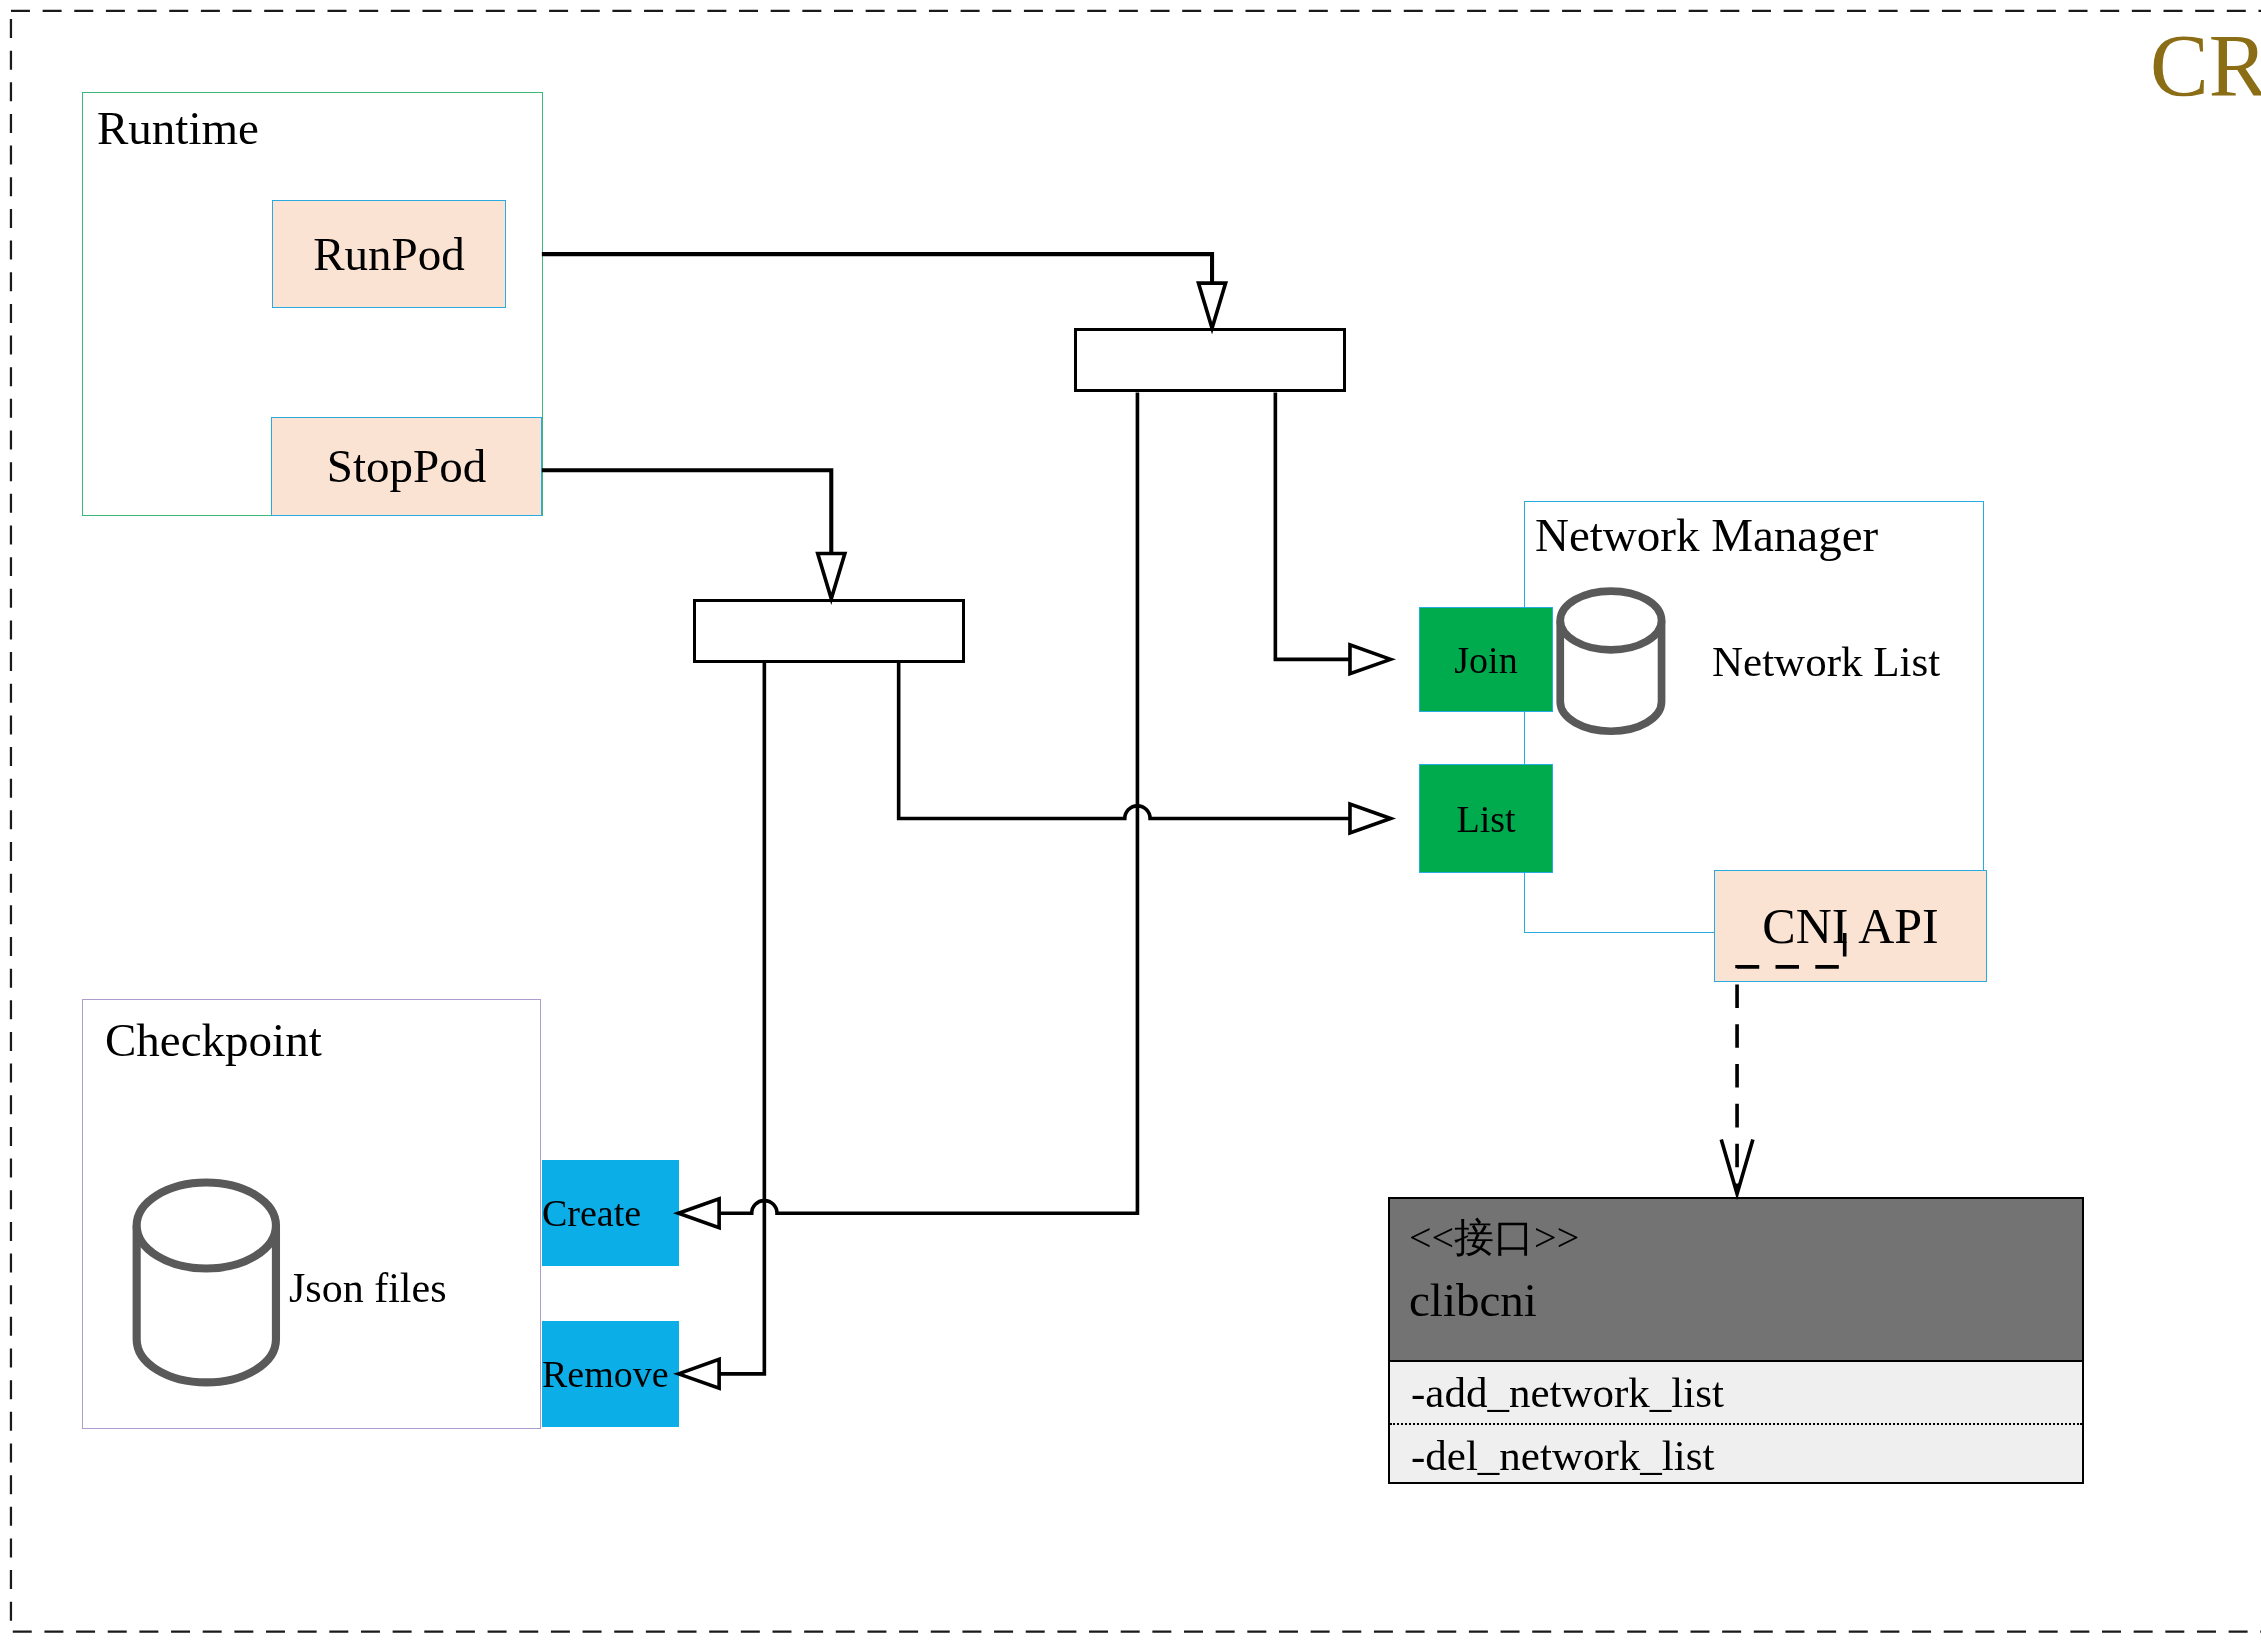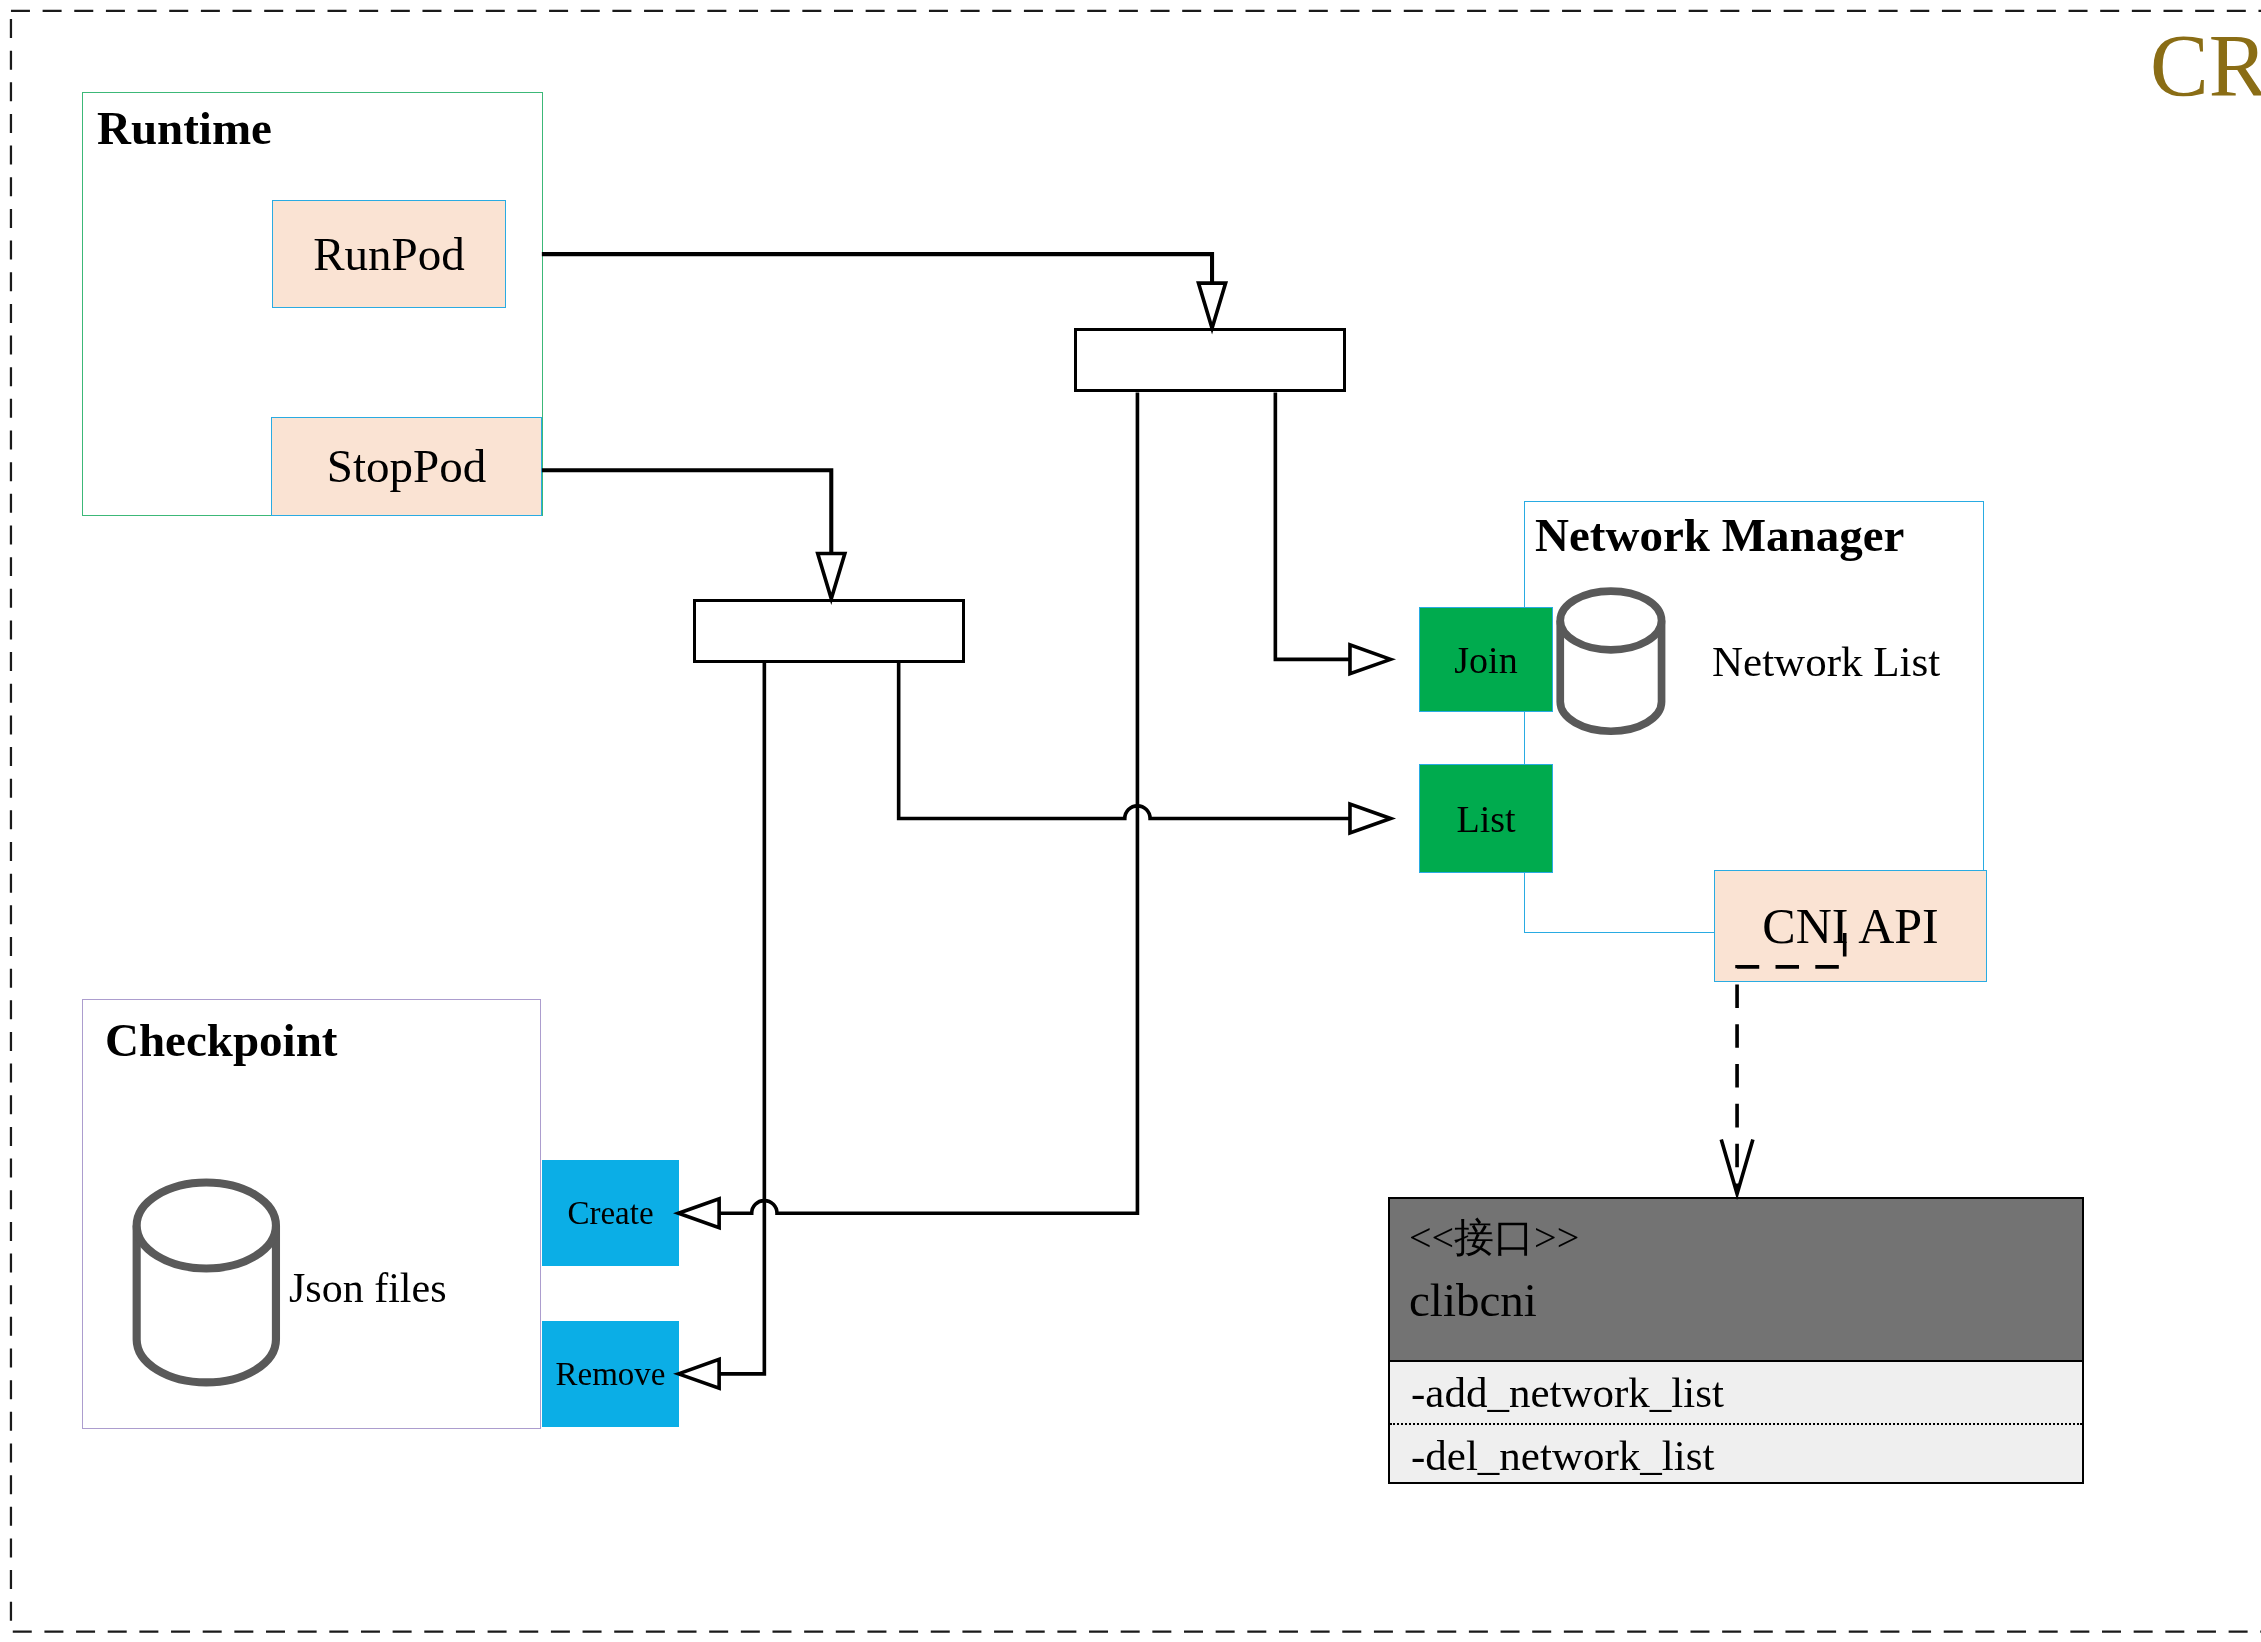--- a/index.html
+++ b/index.html
@@ -11,39 +11,39 @@
     color:#000;
     overflow:hidden;
   }
   .abs{position:absolute;box-sizing:border-box;}
   .label{line-height:1;white-space:nowrap;}
   
   .frame{background:#ffffff;}
   .frame-runtime{border:1.4px solid #3cb878;}
   .frame-nm{border:1.4px solid #29abe2;}
   .frame-checkpoint{border:1.4px solid #ac9dce;}
-  .frame-title{font-size:47px;font-weight:bold;}
+  .frame-title{font-size:47px;}
   
   .peach{
     background:#fae3d3;border:1.8px solid #29abe2;
     display:flex;align-items:center;justify-content:center;
     font-size:47px;
   }
   
   .greenbtn{
     background:#00ab4e;border:1.4px solid #29abe2;
     display:flex;align-items:center;justify-content:center;
     font-size:38px;
     margin-left:28px;
   }
   
   .bluebtn{
     background:#0baee6;border:none;
-    display:flex;align-items:center;justify-content:center;
-    font-size:33px;
+    display:flex;align-items:center;
+    font-size:38px;
   }
   
   .junction{background:#ffffff;border:3.6px solid #000;}
   
   .cri{font-size:88px;color:#8a6d15;}
   
   .uml{border:2.7px solid #000;background:#737373;}
   .uml-head{position:relative;height:161px;}
   .uml-stereotype{position:absolute;left:19px;top:19px;font-size:40px;}
   .uml-name{position:absolute;left:19px;top:78px;font-size:47px;}

